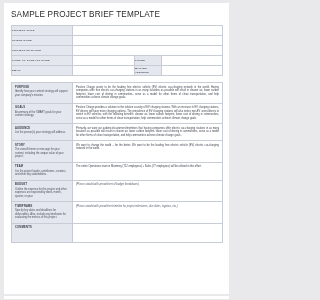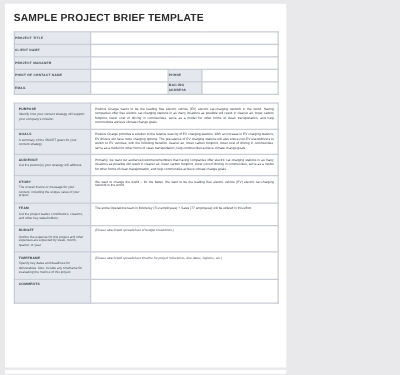--- a/index.html
+++ b/index.html
@@ -19,21 +19,21 @@
     left: 4px;
     top: 3px;
     width: 225px;
     height: 291px;
     background: #ffffff;
     box-sizing: border-box;
     overflow: hidden;
   }
   .title {
     font-size: 8.2px;
-    font-weight: bold;
+    font-weight: normal;
     letter-spacing: 0.15px;
     color: #2b2b2b;
     padding: 7px 0 0 7px;
     line-height: 10px;
     white-space: nowrap;
   }
 
   
   table {
     border-collapse: collapse;

